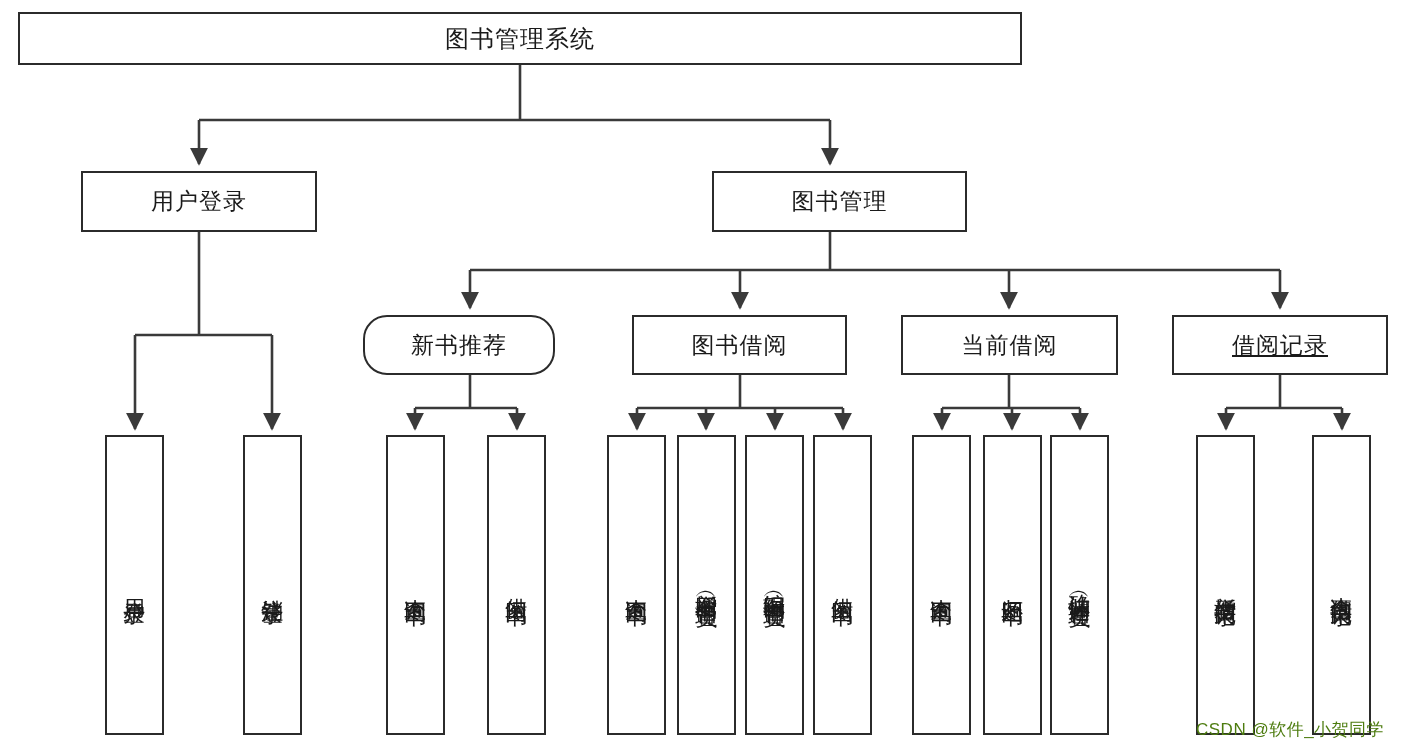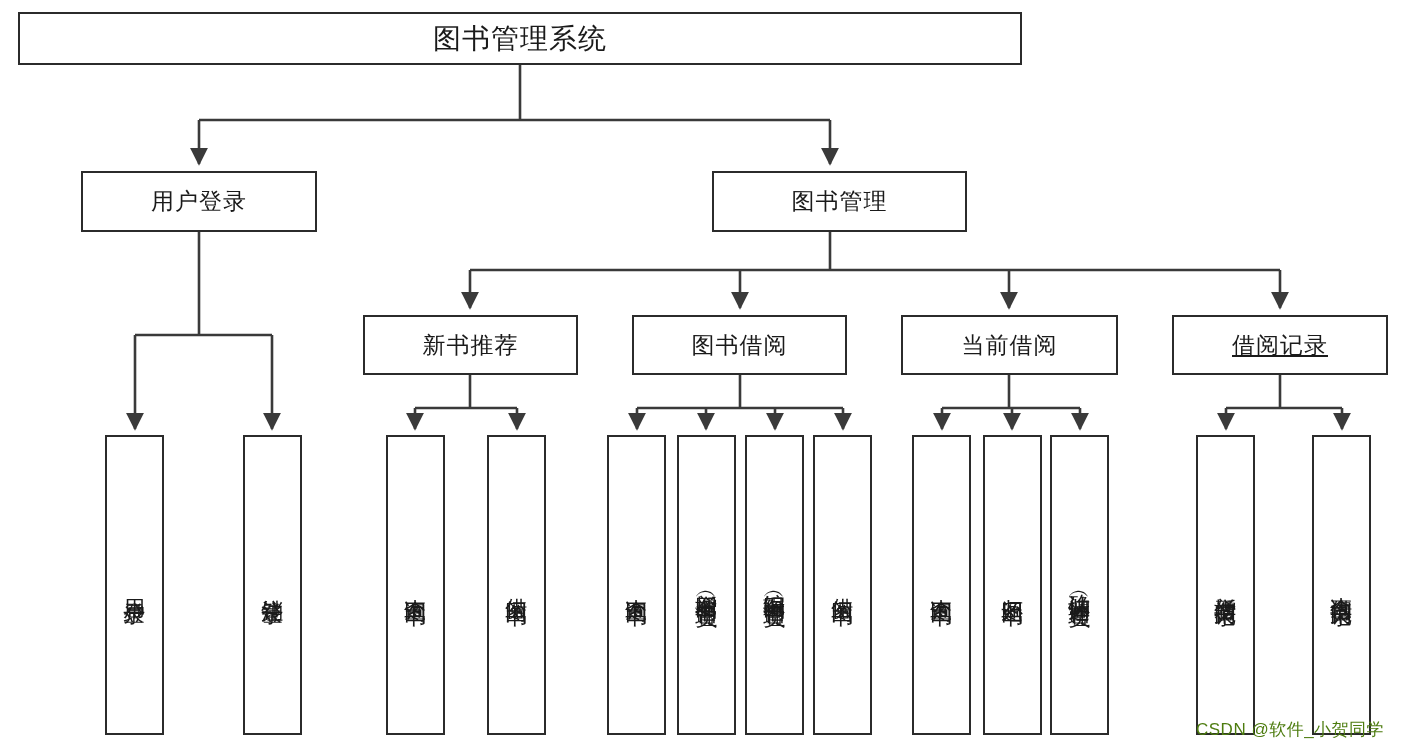--- a/index.html
+++ b/index.html
@@ -2,21 +2,21 @@
 <html><head>
 <meta charset="utf-8">
 <title>图书管理系统 结构图</title>
 <style>
   html,body{margin:0;padding:0;background:#ffffff;}
   body{font-family:"Liberation Sans","DejaVu Sans",sans-serif;}
   #stage{position:relative;width:1405px;height:747px;background:#ffffff;overflow:hidden;}
   #svg-layer{position:absolute;left:0;top:0;width:1405px;height:747px;}
   .node{position:absolute;box-sizing:border-box;background:#ffffff;border:2.5px solid #2b2b2b;display:flex;align-items:center;justify-content:center;color:#1a1a1a;}
   .node.h{font-size:23px;letter-spacing:1px;}
-  .node.root{font-size:28px;}
+  .node.root{font-size:24px;}
   .leaf{position:absolute;box-sizing:border-box;background:#ffffff;border:2.5px solid #2b2b2b;display:flex;align-items:center;justify-content:center;}
   .leaf .vtext{
     writing-mode:vertical-rl;
     text-orientation:upright;
     font-size:22px;
     line-height:1.24;
     letter-spacing:2px;
     color:#1a1a1a;
     white-space:pre;
     text-align:center;
@@ -82,21 +82,21 @@
     <span>图书管理系统</span>
   </div>
 
   <div class="node h" style="left:81px;top:171px;width:236px;height:61px;">
     <span>用户登录</span>
   </div>
   <div class="node h" style="left:712px;top:171px;width:255px;height:61px;">
     <span>图书管理</span>
   </div>
 
-  <div class="node h" style="left:363px;top:315px;width:215px;height:60px;">
+  <div class="node h" style="left:363px;top:315px;width:192px;height:60px;border-radius:24px;">
     <span>新书推荐</span>
   </div>
   <div class="node h" style="left:901px;top:315px;width:217px;height:60px;">
     <span>当前借阅</span>
   </div>
   <div class="node h" style="left:632px;top:315px;width:215px;height:60px;">
     <span>图书借阅</span>
   </div>
   <div class="node h" style="left:1172px;top:315px;width:216px;height:60px;text-decoration:underline;">
     <span>借阅记录</span>

